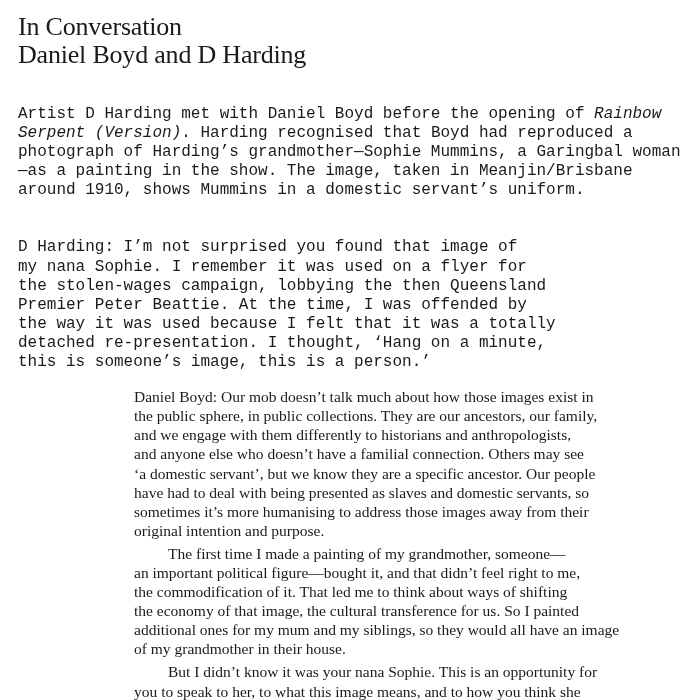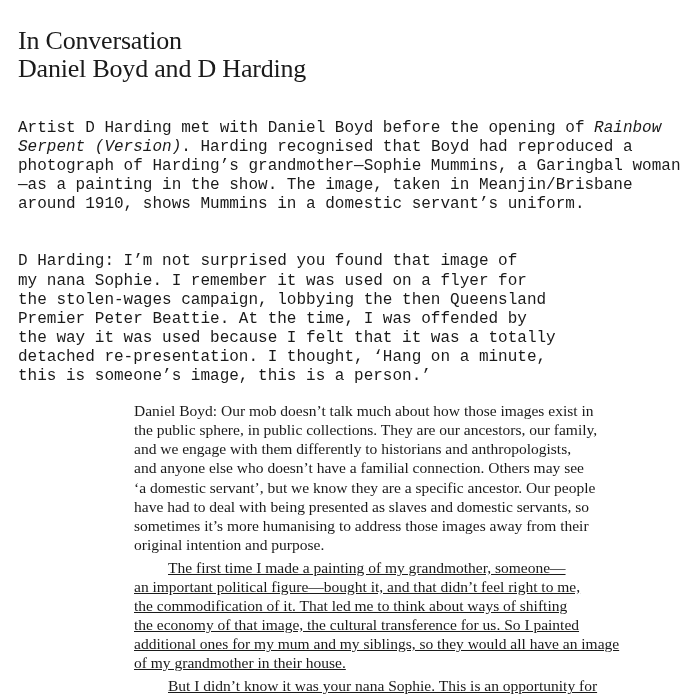--- a/index.html
+++ b/index.html
@@ -9,21 +9,21 @@
   }
   body {
     width: 700px;
     height: 700px;
     overflow: hidden;
   }
   .page {
     box-sizing: border-box;
     width: 700px;
     height: 700px;
-    padding: 27px 0 0 18px;
+    padding: 13px 0 0 18px;
     color: #1a1a1a;
     overflow: hidden;
   }
   .title {
     margin: 0;
     font-family: "Liberation Serif", "DejaVu Serif", serif;
     font-size: 26px;
     line-height: 28px;
     font-weight: 400;
     letter-spacing: -0.2px;
@@ -50,21 +50,20 @@
     font-family: "Liberation Serif", "DejaVu Serif", serif;
     font-size: 15.5px;
     line-height: 19.1px;
   }
   .boyd p {
     margin: 4px;
     white-space: pre-line;
   }
   .boyd p.indented {
     text-indent: 34px;
-    text-decoration: underline;
   }
 </style>
 </head>
 <body>
 
 <div class="page">
   <h1 class="title">In Conversation
 Daniel Boyd and D Harding</h1>
 
   <p class="mono intro"><span>Artist D Harding met with Daniel Boyd before the opening of </span><span class="italic">Rainbow

